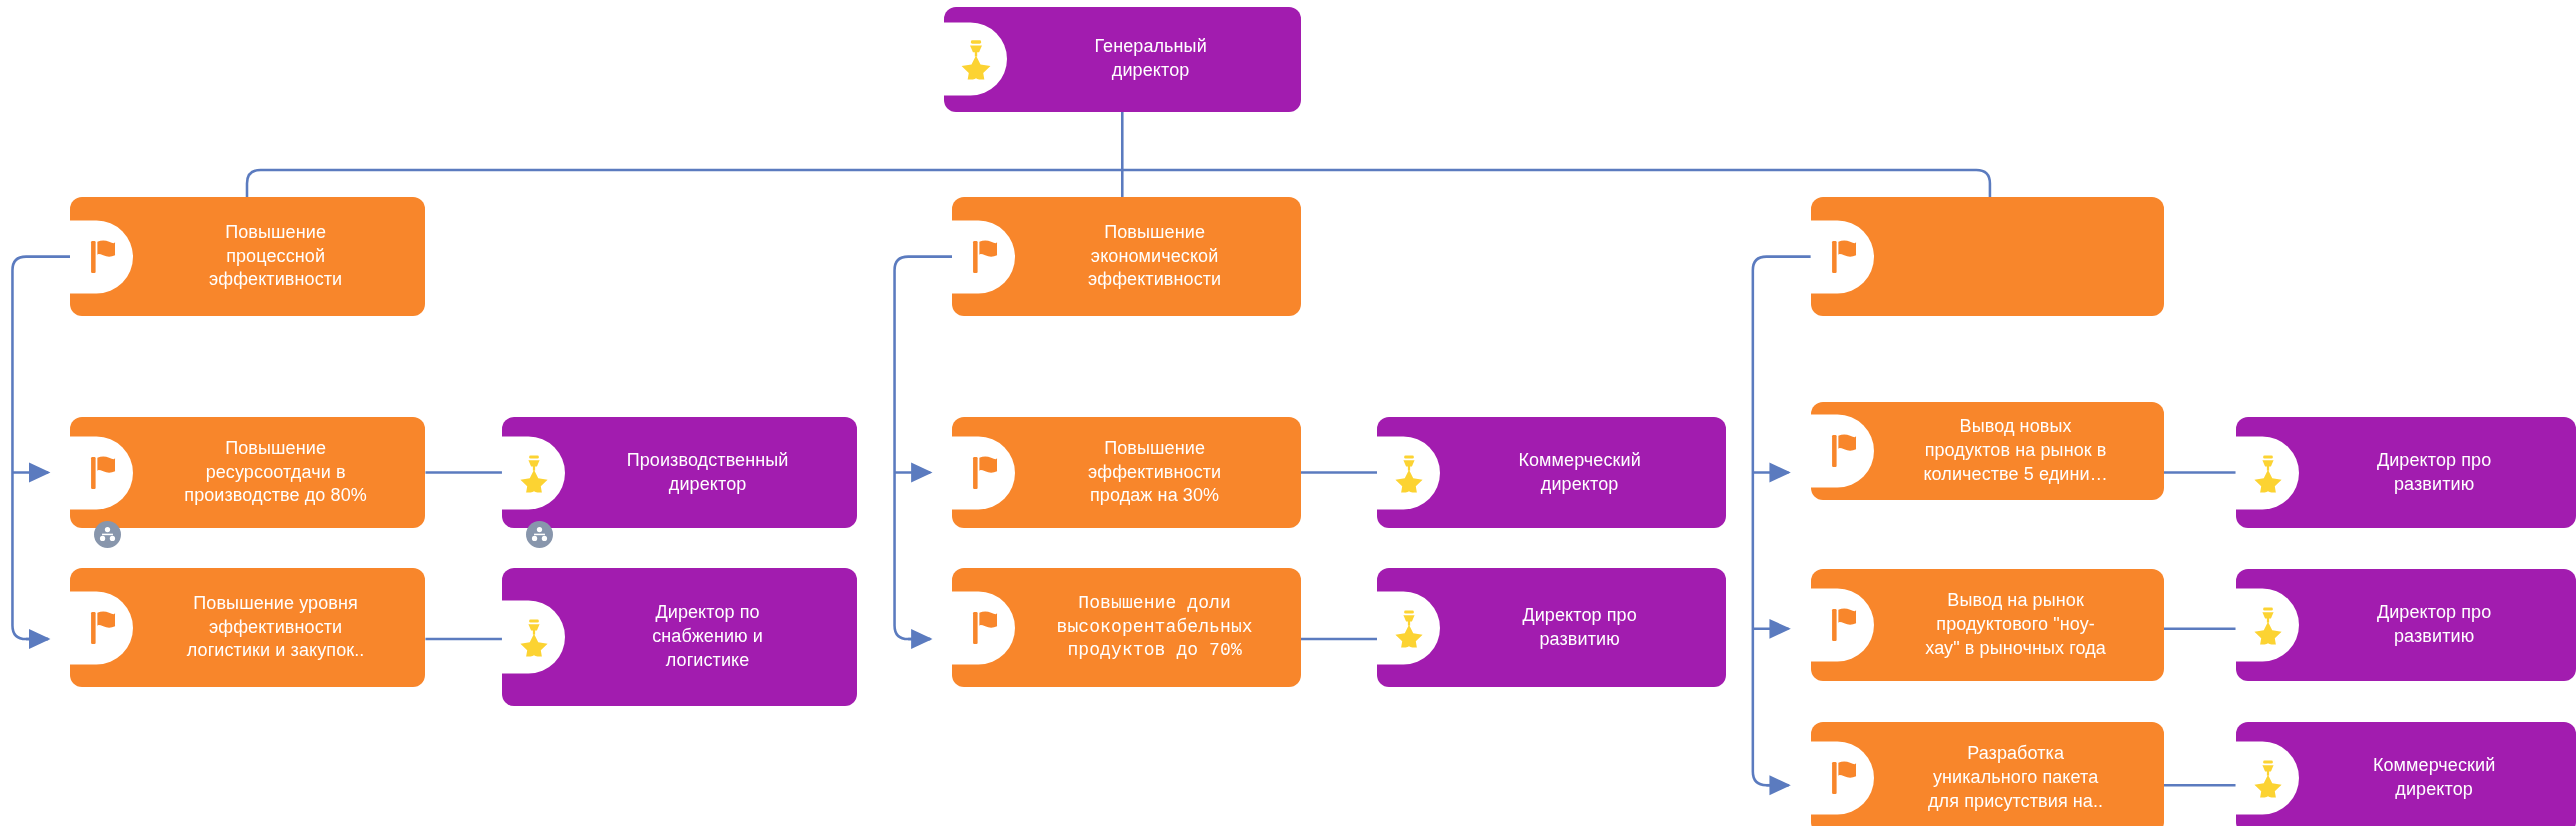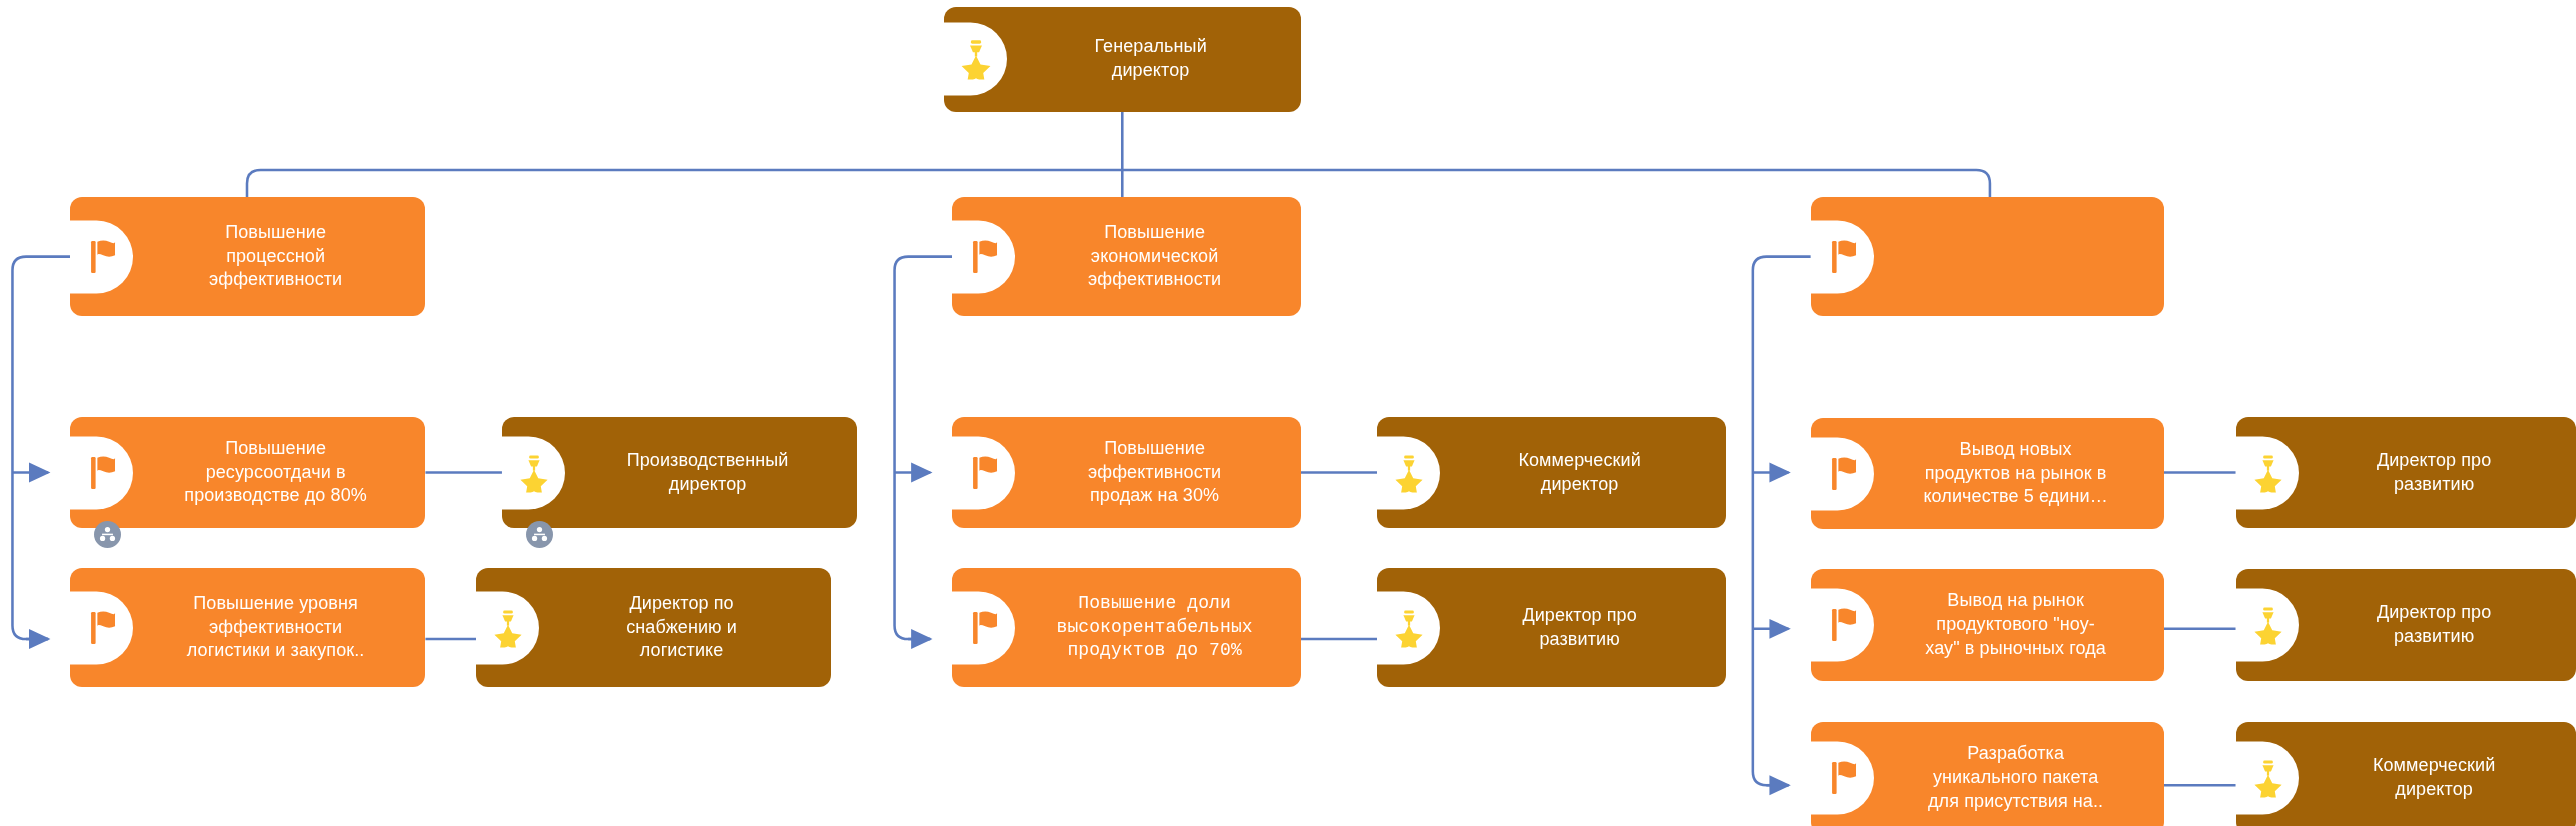--- a/index.html
+++ b/index.html
@@ -23,21 +23,21 @@
     overflow: visible;
   }
   .node {
     position: absolute;
     border-radius: 12px;
     display: flex;
     align-items: center;
     overflow: hidden;
   }
   .node.orange { background: #F8862B; }
-  .node.yellow { background: #a16207; text-decoration: underline; }
+  .node.yellow { background: #a21caf; text-decoration: underline; }
 
   
   .icon-plate {
     position: absolute;
     left: 0;
     top: 50%;
     transform: translateY(-50%);
     width: 63px;
     height: 73px;
     background: #ffffff;
@@ -194,21 +194,21 @@
       <svg width="34" height="37" viewBox="0 0 40 44">
         <rect x="7" y="3" width="5.4" height="38" rx="1.4" fill="#F8862B"></rect>
         <path d="M14.5 4 q7 -3.2 14 0 q7 3.2 7 0 v16 q-7 3.2 -14 0 q-7 -3.2 -7 0 z" fill="#F8862B"></path>
       </svg>
     </span>
     <span class="node-label">Повышение уровня
 эффективности
 логистики и закупок..</span>
   </div>
 
-  <div class="node yellow" style="left:476px; top:568px; width:355px; height:119px;">
+  <div class="node yellow" style="left:502px; top:568px; width:355px; height:138px;">
     <span class="icon-plate">
       <svg width="32" height="39" viewBox="0 0 40 48">
         <rect x="14" y="2" width="12" height="4" rx="1.6" fill="#FCD332"></rect>
         <path d="M13 8 h14 l-3.4 8 h-7.2 z" fill="#FCD332"></path>
         <rect x="18.6" y="15" width="2.8" height="6" fill="#FCD332"></rect>
         <path d="M20 20 l5.3 10.6 11.7 1.7 -8.5 8.3 2 11.7 -10.5-5.6 -10.5 5.6 2-11.7 -8.5-8.3 11.7-1.7 z" fill="#FCD332"></path>
       </svg>
     </span>
     <span class="node-label">Директор по
 снабжению и
@@ -279,21 +279,21 @@
 
   <div class="node orange" style="left:1811px; top:197px; width:353px; height:119px;">
     <span class="icon-plate">
       <svg width="34" height="37" viewBox="0 0 40 44">
         <rect x="7" y="3" width="5.4" height="38" rx="1.4" fill="#F8862B"></rect>
         <path d="M14.5 4 q7 -3.2 14 0 q7 3.2 7 0 v16 q-7 3.2 -14 0 q-7 -3.2 -7 0 z" fill="#F8862B"></path>
       </svg>
     </span>
   </div>
 
-  <div class="node orange" style="left:1811px; top:418px; width:353px; height:111px;">
+  <div class="node orange" style="left:1811px; top:402px; width:353px; height:98px;">
     <span class="icon-plate">
       <svg width="34" height="37" viewBox="0 0 40 44">
         <rect x="7" y="3" width="5.4" height="38" rx="1.4" fill="#F8862B"></rect>
         <path d="M14.5 4 q7 -3.2 14 0 q7 3.2 7 0 v16 q-7 3.2 -14 0 q-7 -3.2 -7 0 z" fill="#F8862B"></path>
       </svg>
     </span>
     <span class="node-label">Вывод новых
 продуктов на рынок в
 количестве 5 едини…</span>
   </div>

